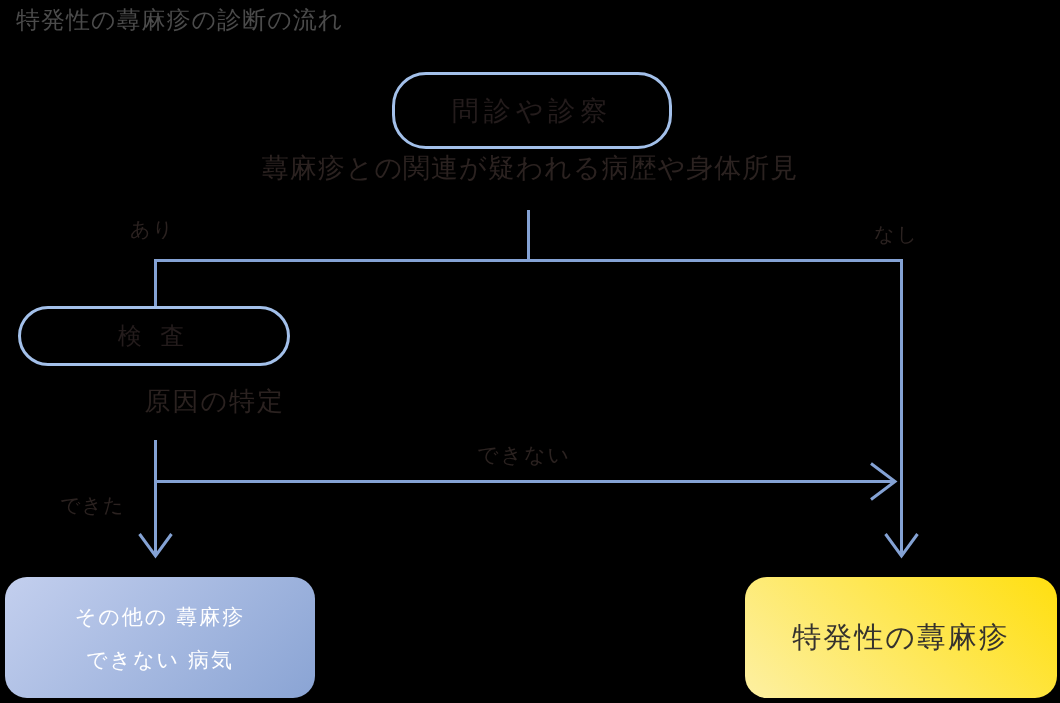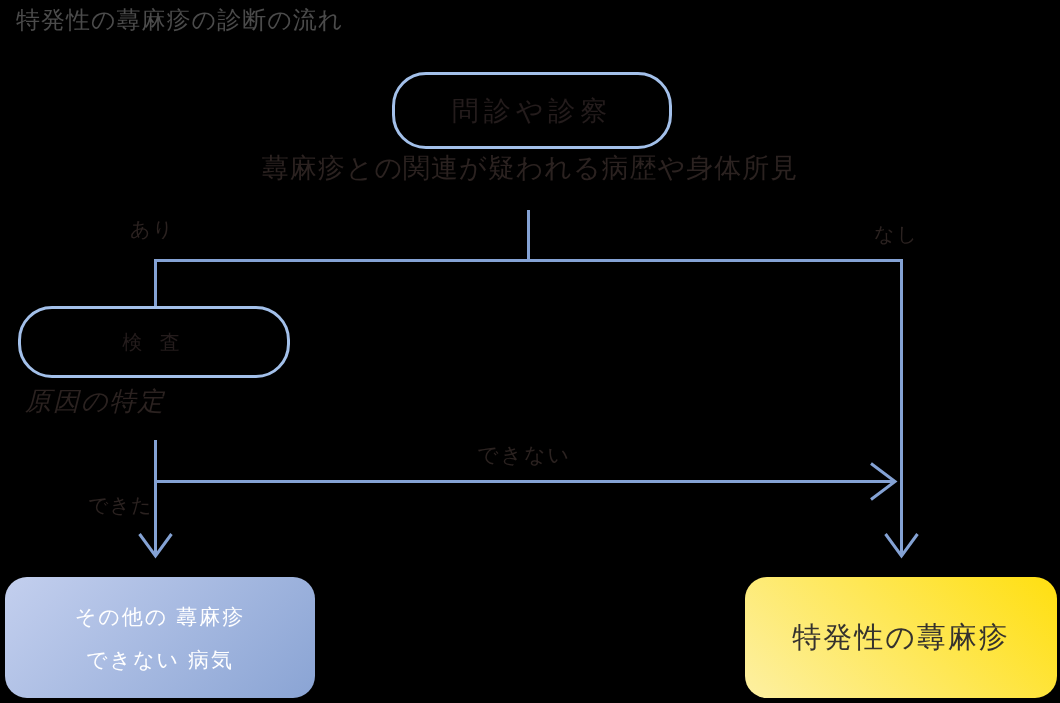--- a/index.html
+++ b/index.html
@@ -32,58 +32,57 @@
     background: transparent;
     box-sizing: border-box;
   }
   .pill1 {
     left: 392px; top: 72px;
     width: 280px; height: 77px;
     font-size: 27px; letter-spacing: 5px;
   }
   .pill2 {
     left: 18px; top: 306px;
-    width: 272px; height: 72px;
-    font-size: 20px; letter-spacing: 6px;
+    width: 272px; height: 60px;
+    font-size: 24px; letter-spacing: 6px;
   }
   .findings {
     position: absolute;
     left: 0; top: 150px;
     width: 1060px;
     text-align: center;
     font-size: 27px;
     letter-spacing: 1px;
     color: var(--text-dark, #2b2220);
     white-space: nowrap;
   }
   .identify {
     position: absolute;
     left: 25px; top: 384px;
     width: 260px;
-    text-align: left;
+    text-align: right;
     font-size: 26px;
     letter-spacing: 2px;
     color: var(--text-dark, #2b2220);
     white-space: nowrap;
-    font-style: italic;
   }
   .connectors {
     position: absolute;
     left: 0; top: 0;
     width: 1060px; height: 703px;
   }
   .lbl {
     position: absolute;
     color: var(--text-dark, #2b2220);
     white-space: nowrap;
   }
   .lbl-yes    { left: 130px; top: 216px; font-size: 20px; letter-spacing: 2px; }
   .lbl-no     { left: 874px; top: 221px; font-size: 20px; letter-spacing: 2px; }
   .lbl-cannot { left: 477px; top: 441px; font-size: 21px; letter-spacing: 2px; }
-  .lbl-could  { left: 60px;  top: 492px; font-size: 20px; letter-spacing: 1px; margin-left: 28px; }
+  .lbl-could  { left: 60px;  top: 492px; font-size: 20px; letter-spacing: 1px; }
   .result-box {
     position: absolute;
     top: 577px;
     height: 121px;
     border-radius: 22px;
     display: flex;
     flex-direction: column;
     align-items: center;
     justify-content: center;
     box-sizing: border-box;

